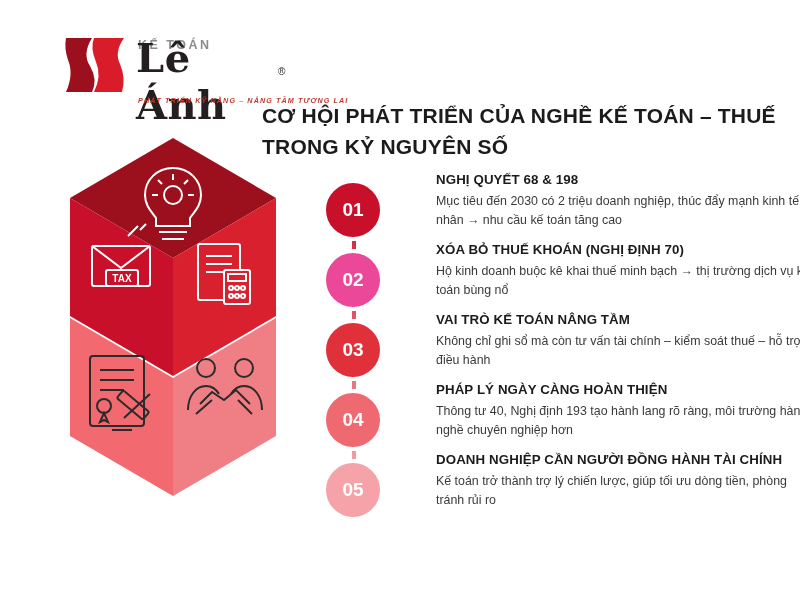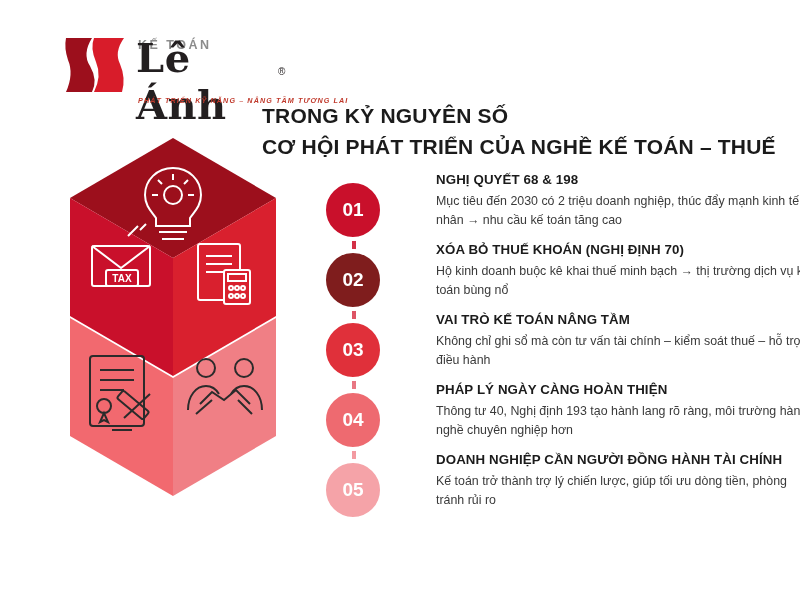--- a/index.html
+++ b/index.html
@@ -144,22 +144,22 @@
         <path d="M32 4 L62 4 Q52 18 58 30 Q64 44 60 58 L32 58 Q40 42 34 28 Q28 14 32 4 Z" fill="#d81c2a"></path>
       </svg>
     </div>
     <div class="logo-ketoan">KẾ TOÁN</div>
     <div class="logo-name">Lê Ánh</div>
     <div class="logo-reg">®</div>
     <div class="logo-tagline">PHÁT TRIỂN KỸ NĂNG – NÂNG TẦM TƯƠNG LAI</div>
   </div>
 
   <div class="title">
+    <div>CƠ HỘI PHÁT TRIỂN CỦA NGHỀ KẾ TOÁN – THUẾ</div>
     <div>TRONG KỶ NGUYÊN SỐ</div>
-    <div>CƠ HỘI PHÁT TRIỂN CỦA NGHỀ KẾ TOÁN – THUẾ</div>
   </div>
 
   <div class="cube">
     <svg width="290" height="400" viewBox="0 0 290 400">
 
       <polygon points="145,20 248,80 145,140 42,80" fill="#9c0f1c"></polygon>
 
       <polygon points="42,80 145,140 145,258 42,198" fill="#c9102b"></polygon>
 
       <polygon points="248,80 248,198 145,258 145,140" fill="#d9202e"></polygon>
@@ -232,21 +232,21 @@
         </div>
       </div>
       <div class="txt">
         <div class="head">NGHỊ QUYẾT 68 &amp; 198</div>
         <div class="desc">Mục tiêu đến 2030 có 2 triệu doanh nghiệp, thúc đẩy mạnh kinh tế tư nhân → nhu cầu kế toán tăng cao</div>
       </div>
     </div>
 
     <div class="row" style="top:70px;">
       <div class="badge">
-        <div class="badge-inner" style="background:#7f1d1d;">
+        <div class="badge-inner" style="background:#ec4899;">
           <span>02</span>
         </div>
       </div>
       <div class="txt">
         <div class="head">XÓA BỎ THUẾ KHOÁN (NGHỊ ĐỊNH 70)</div>
         <div class="desc">Hộ kinh doanh buộc kê khai thuế minh bạch → thị trường dịch vụ kế toán bùng nổ</div>
       </div>
     </div>
 
     <div class="row" style="top:140px;">

